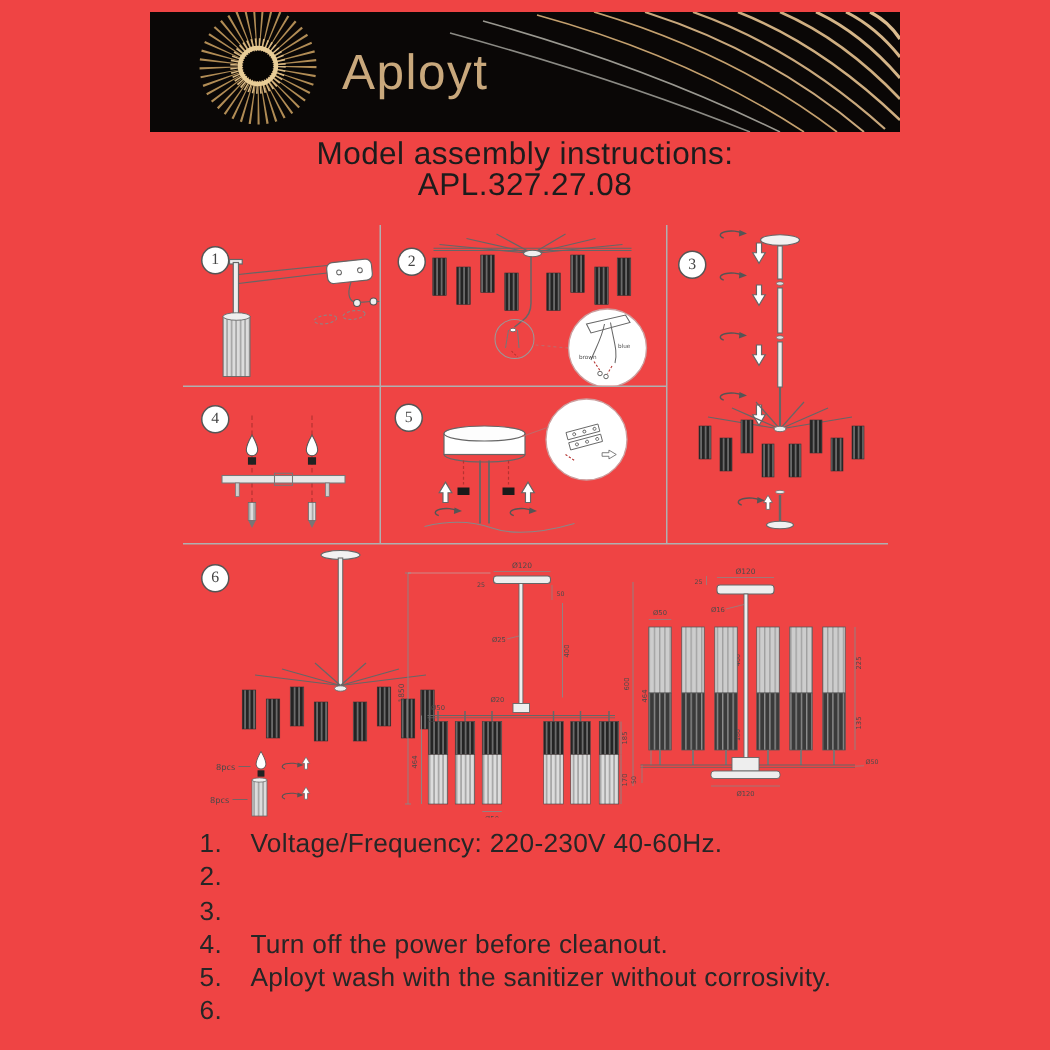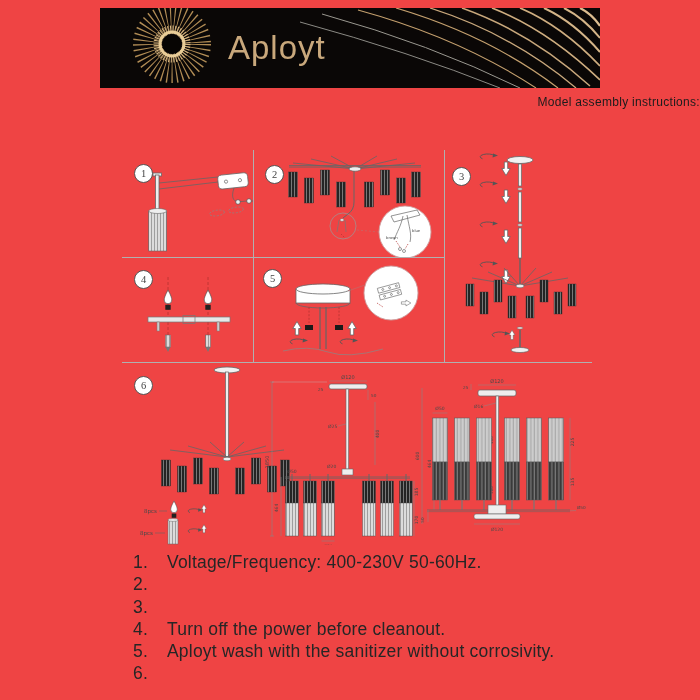--- a/index.html
+++ b/index.html
@@ -6,22 +6,22 @@
   .page{position:relative;width:700px;height:700px;background:#ef4444;overflow:hidden;
         font-family:"Liberation Sans",sans-serif;color:#222;}
 
   
   .banner{position:absolute;left:100px;top:8px;width:500px;height:80px;background:#0a0706;overflow:hidden;}
   .banner svg{position:absolute;left:0;top:0;}
   .brand{position:absolute;left:128px;top:21px;font-size:33px;letter-spacing:1px;color:#c9a87c;
          font-family:"Liberation Sans",sans-serif;font-weight:400;}
 
   
-  .title{position:absolute;left:0;top:92px;width:700px;text-align:right;
-         font-size:12px;line-height:21px;color:#1c1c1c;letter-spacing:.3px;}
+  .title{position:absolute;left:0;top:92px;width:700px;text-align:center;
+         font-size:21px;line-height:21px;color:#1c1c1c;letter-spacing:.3px;}
 
   
   .grid{position:absolute;left:122px;top:150px;width:470px;height:395px;}
   .gline{position:absolute;background:#b0b0b0;}
   .panel{position:absolute;}
   .panel svg{display:block;}
   .circ{position:absolute;width:17px;height:17px;border:1px solid #555;border-radius:50%;
         background:#fff;text-align:center;line-height:17px;font-size:10.5px;color:#444;
         font-family:"Liberation Serif",serif;}
   .draw text{fill:#4a4a4a;font-family:"DejaVu Sans",sans-serif;}
@@ -91,20 +91,21 @@
         <path d="M444,0 Q474,14 500,44" stroke="#d5b588" stroke-width="2"></path>
         <path d="M464,0 Q484,10 500,30" stroke="#d5b588" stroke-width="2"></path>
         <path d="M480,0 Q492,6 500,18" stroke="#dcbd90" stroke-width="2.2"></path>
       </g>
     </svg>
     <div class="brand">Aployt</div>
   </div>
 
   <div class="title">
     <div>Model assembly instructions:</div>
+    <div>APL.327.27.08</div>
   </div>
 
   <div class="grid">
 
     <div class="gline" style="left:131px;top:0;width:1px;height:212px"></div>
     <div class="gline" style="left:322px;top:0;width:1px;height:212px"></div>
     <div class="gline" style="left:0;top:107px;width:322px;height:1px"></div>
     <div class="gline" style="left:0;top:212px;width:470px;height:1px"></div>
 
     <span class="circ" style="left:12px;top:14px">1</span>
@@ -446,21 +447,21 @@
           <line x1="306" y1="148" x2="306" y2="160" stroke="#888" stroke-width="0.5"></line>
           <text x="302" y="158" font-size="4.2" transform="rotate(-90 302 158)" text-anchor="middle">50</text>
         </g>
       </svg>
     </div>
   </div>
 
   <div class="instructions">
     <div class="ins-row">
       <span class="ins-num">1.</span>
-      <span class="ins-text">Voltage/Frequency: 400-230V 50-60Hz.</span>
+      <span class="ins-text">Voltage/Frequency: 220-230V 40-60Hz.</span>
     </div>
     <div class="ins-row">
       <span class="ins-num">2.</span>
     </div>
     <div class="ins-row">
       <span class="ins-num">3.</span>
     </div>
     <div class="ins-row">
       <span class="ins-num">4.</span>
       <span class="ins-text">Turn off the power before cleanout.</span>

